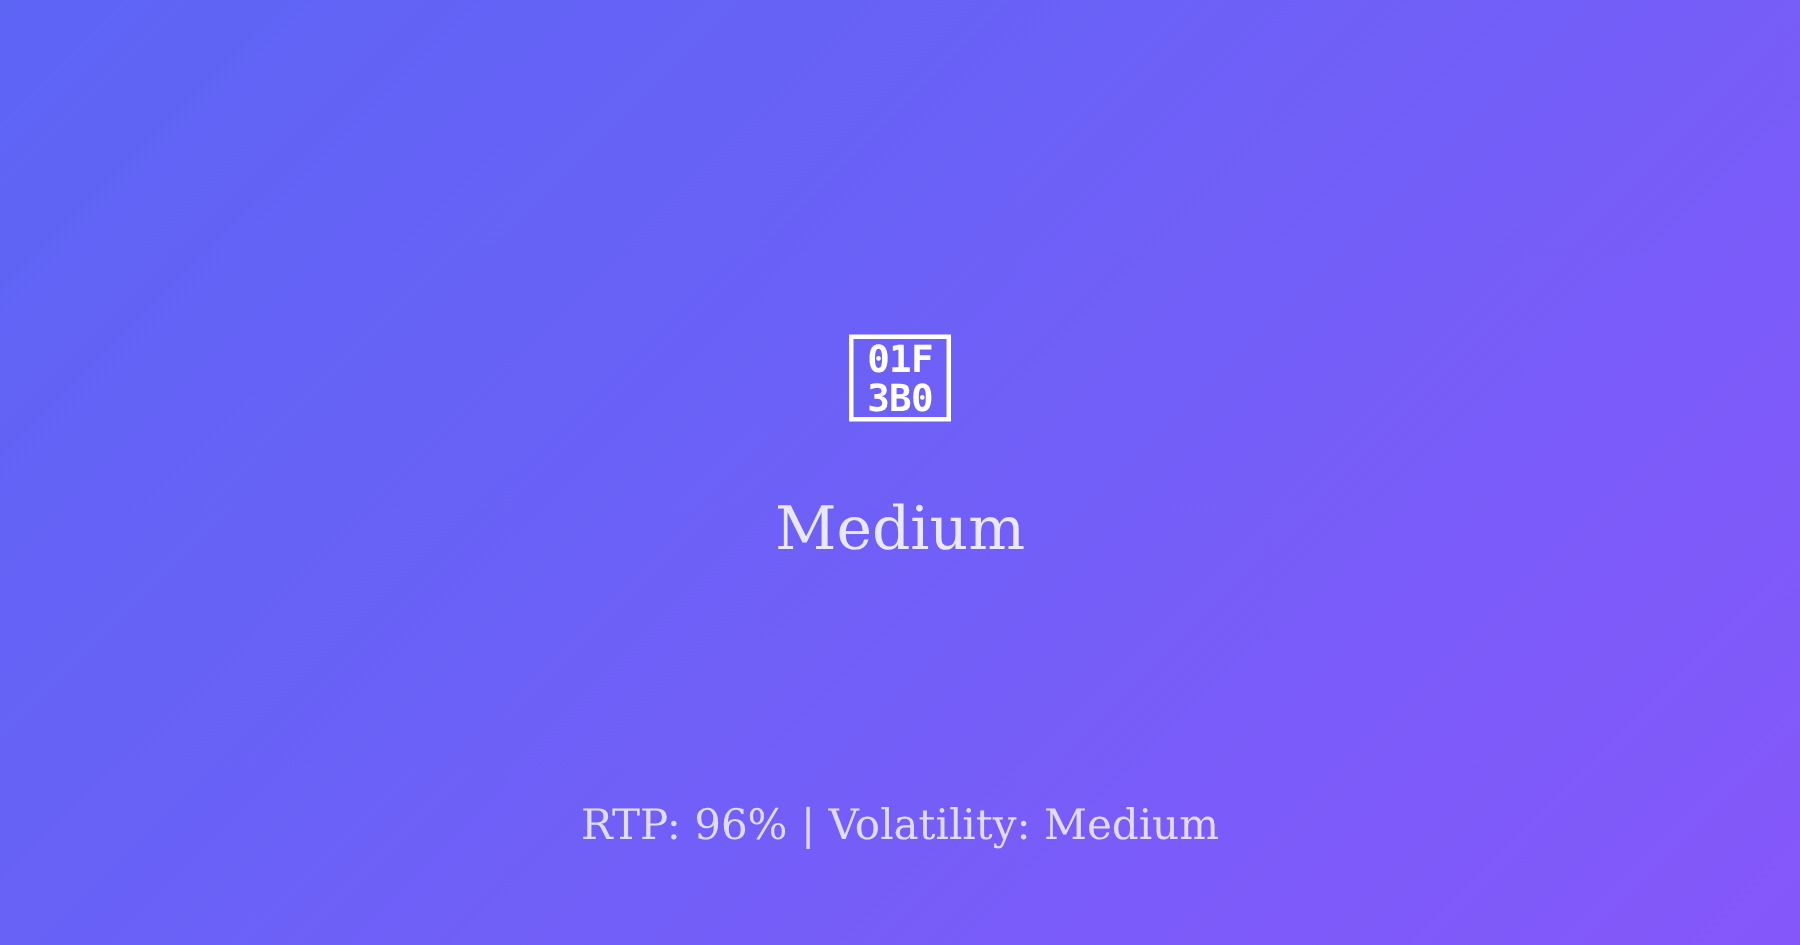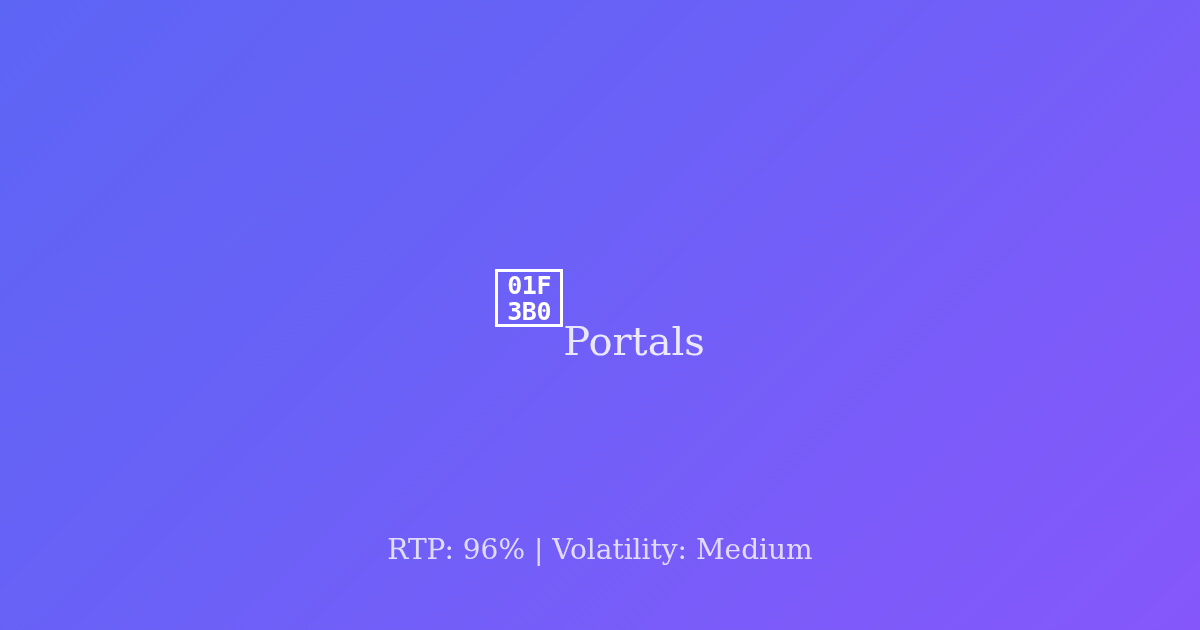--- a/index.html
+++ b/index.html
@@ -16,20 +16,21 @@
   }
 
   
   .og-card {
     position: relative;
     box-sizing: border-box;
     width: 1200px;
     height: 630px;
     background: linear-gradient(135deg, #5d65f5 0%, #6a61f7 40%, #7a5cf9 72%, #8557fa 100%);
     display: flex;
+    flex-direction: column;
     align-items: center;
     justify-content: center;
     overflow: hidden;
   }
 
   
   .title-row {
     display: flex;
     flex-direction: row;
     align-items: center;
@@ -106,17 +107,17 @@
   <div class="title-row">
 
     <span class="tofu-glyph">
       <span class="tofu-row">01F</span>
       <span class="tofu-row">3B0</span>
     </span>
 
 
   </div>
 
-  <div class="card-subtitle">Portals</div>
+  <div class="card-subtitle">Medium</div>
 
   <div class="card-footer">RTP: 96% | Volatility: Medium</div>
 
 </div>
 
 </body></html>

